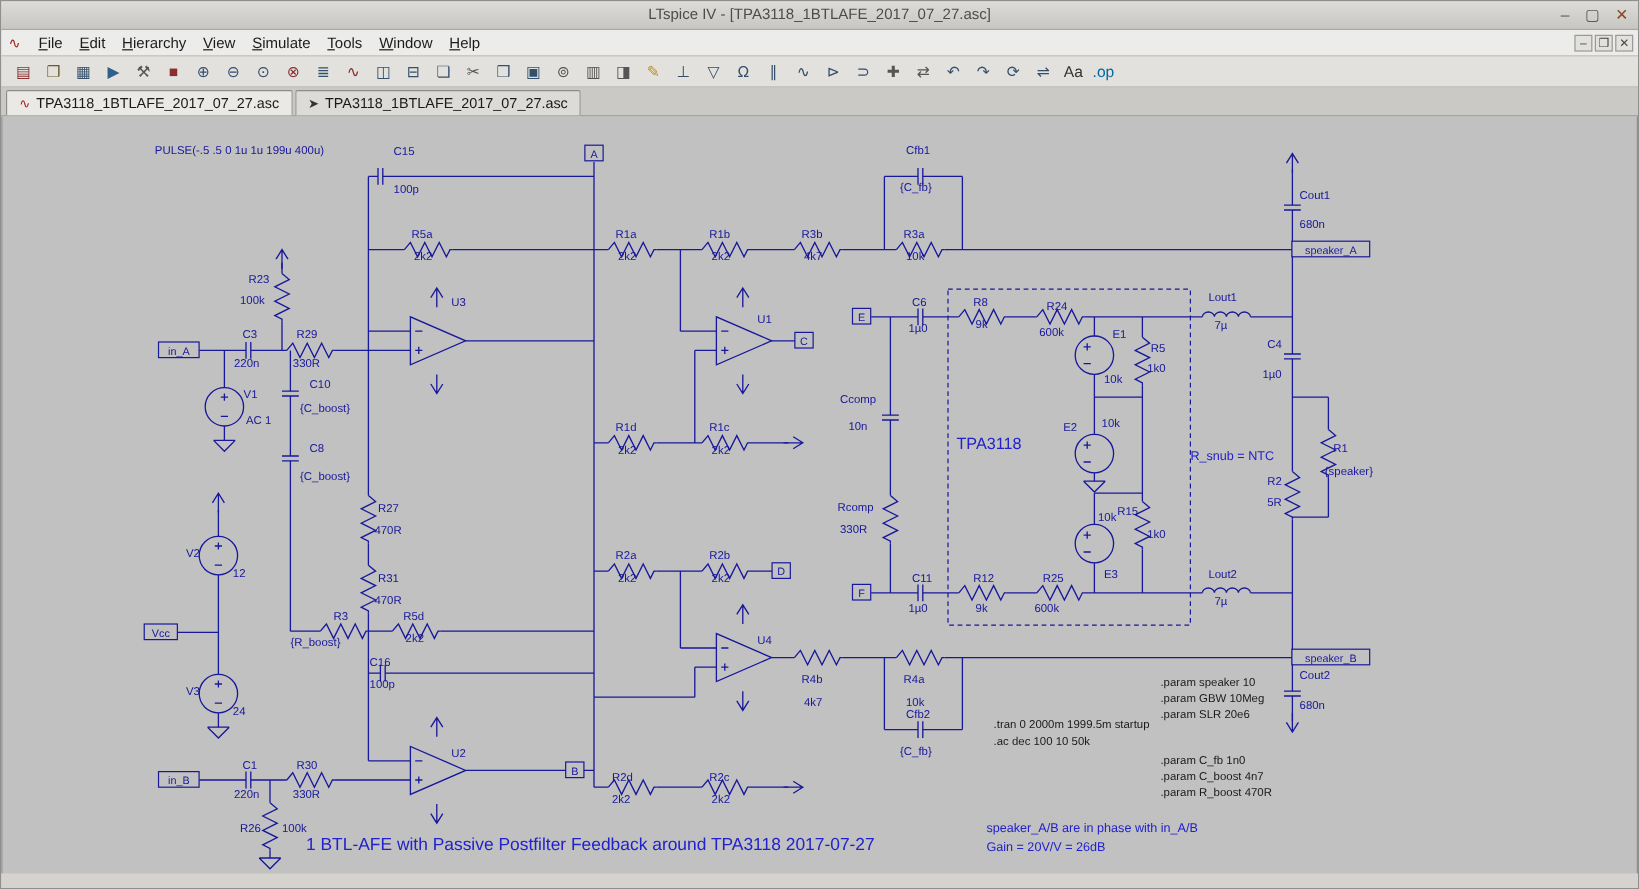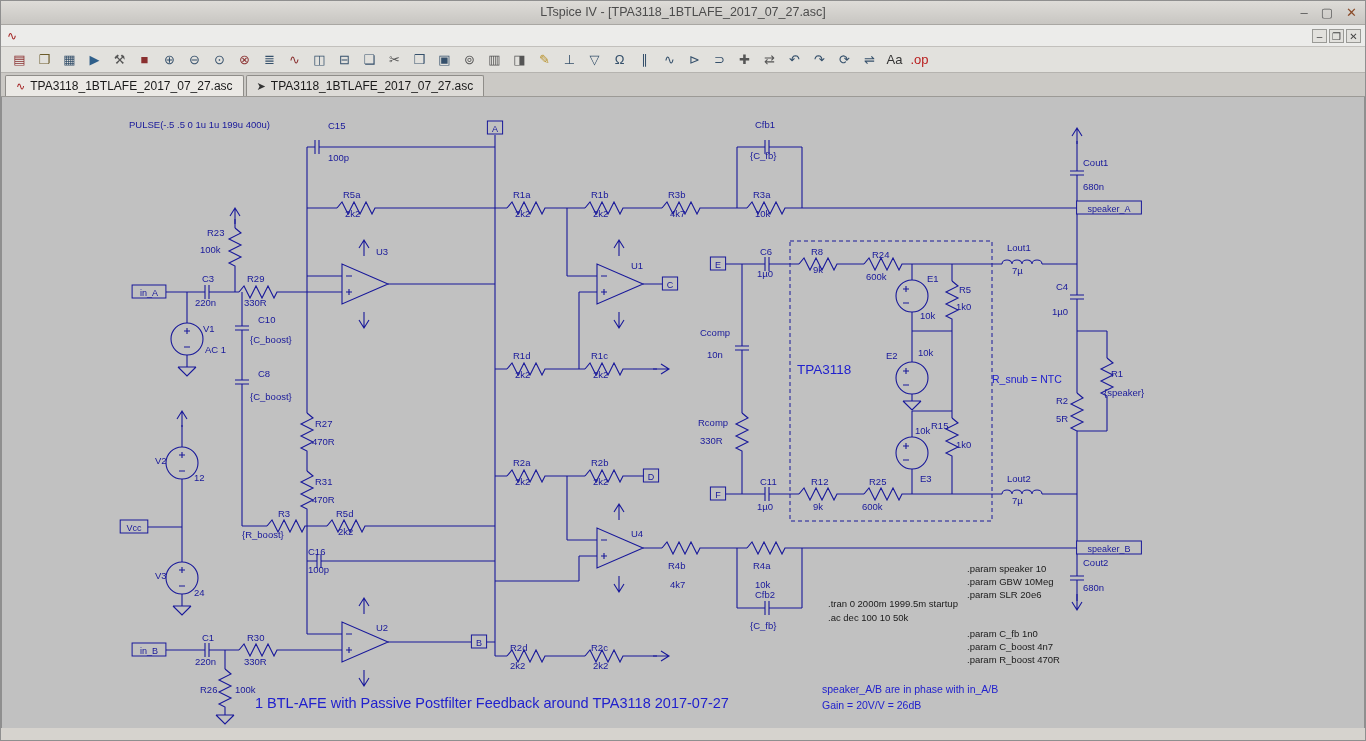--- a/index.html
+++ b/index.html
@@ -61,20 +61,30 @@
   <div class="title" data-name="window-title">LTspice IV - [TPA3118_1BTLAFE_2017_07_27.asc]</div>
   <div class="wincontrols" id="win-controls" data-name="window-controls">
       <span data-name="minimize-button">–</span>
       <span data-name="maximize-button">▢</span>
       <span data-name="close-button">✕</span>
     </div>
 </div>
 
 <div class="menubar" data-name="menu-bar">
   <span class="appicon" data-name="app-icon">∿</span>
+  <div id="menu-items" style="display:flex" data-name="menu-items">
+      <span class="menu-item" data-name="menu-file">File</span>
+      <span class="menu-item" data-name="menu-edit">Edit</span>
+      <span class="menu-item" data-name="menu-hierarchy">Hierarchy</span>
+      <span class="menu-item" data-name="menu-view">View</span>
+      <span class="menu-item" data-name="menu-simulate">Simulate</span>
+      <span class="menu-item" data-name="menu-tools">Tools</span>
+      <span class="menu-item" data-name="menu-window">Window</span>
+      <span class="menu-item" data-name="menu-help">Help</span>
+    </div>
   <div class="mdi-controls" id="mdi-controls" data-name="mdi-window-controls">
       <span data-name="mdi-minimize-button">–</span>
       <span data-name="mdi-restore-button">❐</span>
       <span data-name="mdi-close-button">✕</span>
     </div>
 </div>
 
 <div class="toolbar" id="toolbar" data-name="toolbar">
     <span class="tool-btn" data-name="toolbar-new-schematic-button" style="color: rgb(138, 47, 47);">▤</span>
     <span class="tool-btn" data-name="toolbar-open-button" style="color: rgb(107, 91, 42);">❐</span>
@@ -105,21 +115,21 @@
     <span class="tool-btn" data-name="toolbar-inductor-button" style="color: rgb(53, 80, 107);">∿</span>
     <span class="tool-btn" data-name="toolbar-diode-button" style="color: rgb(53, 80, 107);">⊳</span>
     <span class="tool-btn" data-name="toolbar-component-button" style="color: rgb(53, 80, 107);">⊃</span>
     <span class="tool-btn" data-name="toolbar-move-button" style="color: rgb(85, 85, 85);">✚</span>
     <span class="tool-btn" data-name="toolbar-drag-button" style="color: rgb(85, 85, 85);">⇄</span>
     <span class="tool-btn" data-name="toolbar-undo-button" style="color: rgb(53, 80, 107);">↶</span>
     <span class="tool-btn" data-name="toolbar-redo-button" style="color: rgb(53, 80, 107);">↷</span>
     <span class="tool-btn" data-name="toolbar-rotate-button" style="color: rgb(53, 80, 107);">⟳</span>
     <span class="tool-btn" data-name="toolbar-mirror-button" style="color: rgb(53, 80, 107);">⇌</span>
     <span class="tool-btn" data-name="toolbar-text-button" style="color: rgb(51, 51, 51);">Aa</span>
-    <span class="tool-btn" data-name="toolbar-spice-directive-button" style="color: #b91c1c;">.op</span>
+    <span class="tool-btn" data-name="toolbar-spice-directive-button" style="color: #0369a1;">.op</span>
   </div>
 
 <div class="tabbar" id="tabbar" data-name="tab-bar">
     <div class="tab active" data-name="tab-0">
       <span class="ticon" data-name="schematic-icon" style="color: rgb(163, 32, 32);">∿</span>
       <span data-name="tab-label">TPA3118_1BTLAFE_2017_07_27.asc</span>
     </div>
     <div class="tab" data-name="tab-1">
       <span class="ticon" data-name="cursor-icon" style="color: rgb(51, 51, 51);">➤</span>
       <span data-name="tab-label">TPA3118_1BTLAFE_2017_07_27.asc</span>

